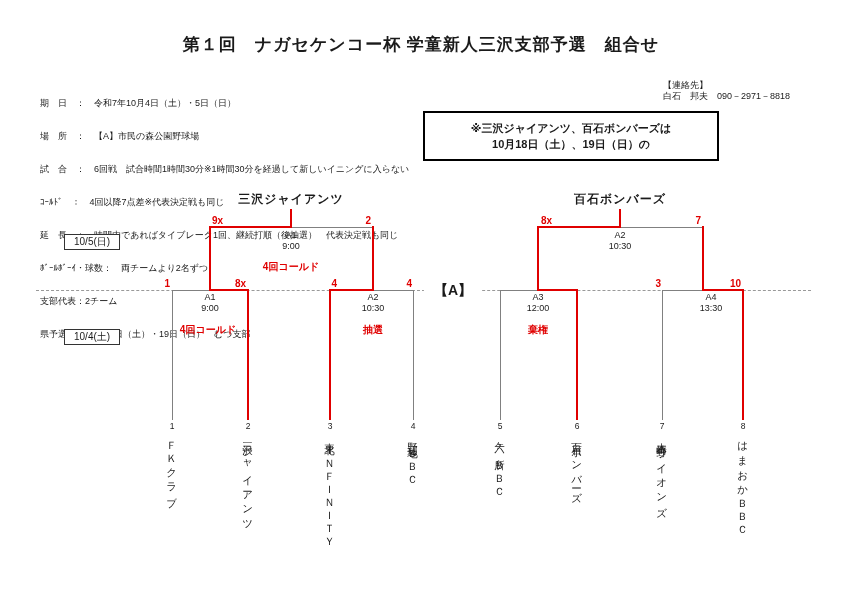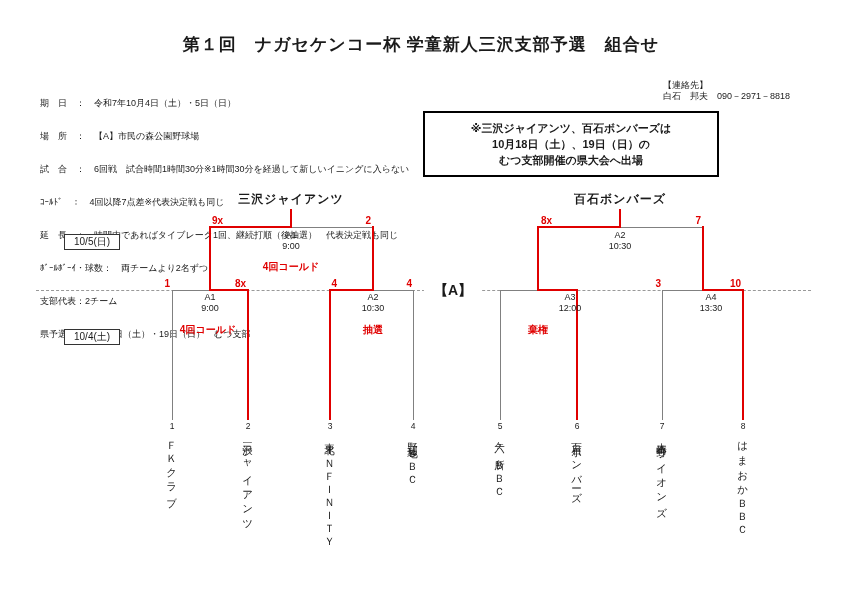--- a/index.html
+++ b/index.html
@@ -51,21 +51,20 @@
   </div>
 
   <div class="contact">
     <div>【連絡先】</div>
     <div>白石　邦夫　090－2971－8818</div>
   </div>
 
   <div class="notice">
     <div>※三沢ジャイアンツ、百石ボンバーズは</div>
     <div>10月18日（土）、19日（日）の</div>
-    <div>むつ支部開催の県大会へ出場</div>
   </div>
 
   <div class="champ" style="left:291px;">三沢ジャイアンツ</div>
   <div class="champ" style="left:620px;">百石ボンバーズ</div>
 
   <div class="datebox" style="top:234px;">10/5(日)</div>
   <div class="datebox" style="top:329px;">10/4(土)</div>
 
   <div class="dash"></div>
   <div class="venue">【A】</div>
@@ -107,21 +106,21 @@
     <div>10:30</div>
   </div>
   <div class="mlabel" style="left:210px;top:292px;">
     <div>A1</div>
     <div>9:00</div>
   </div>
   <div class="mlabel" style="left:373px;top:292px;">
     <div>A2</div>
     <div>10:30</div>
   </div>
-  <div class="mlabel" style="left:538px;top:292px;margin-left:32px;">
+  <div class="mlabel" style="left:538px;top:292px;">
     <div>A3</div>
     <div>12:00</div>
   </div>
   <div class="mlabel" style="left:703px;top:292px;margin-left:8px;">
     <div>A4</div>
     <div>13:30</div>
   </div>
 
   <div class="note" style="left:291px;top:260px;">4回コールド</div>
   <div class="note" style="left:208px;top:323px;">4回コールド</div>

